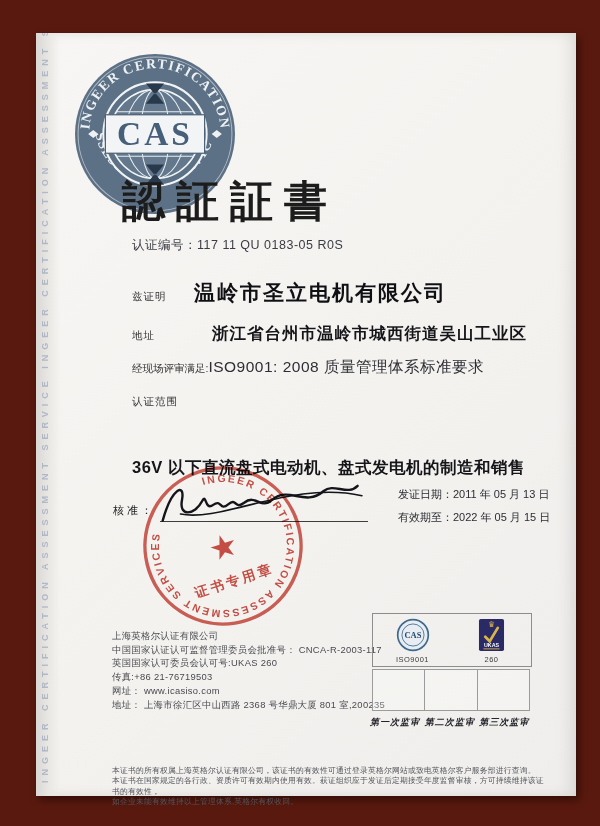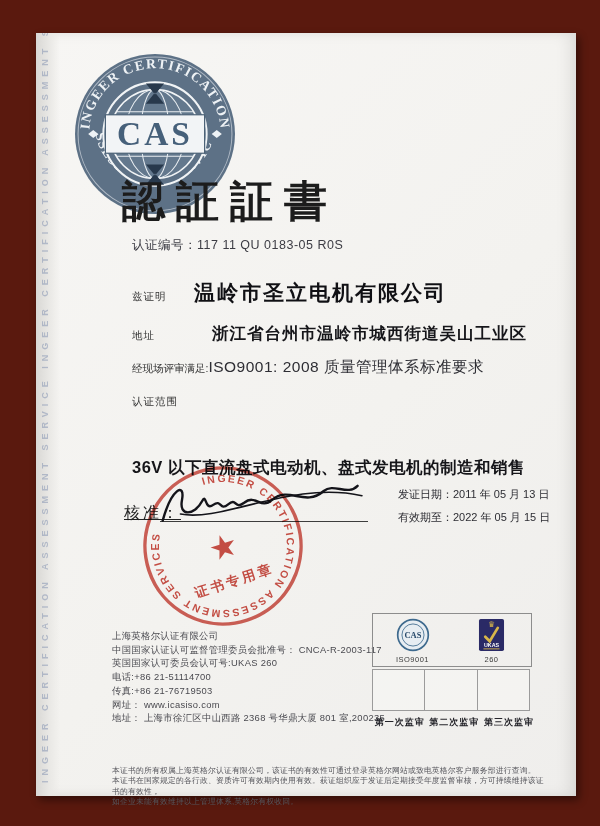--- a/index.html
+++ b/index.html
@@ -39,39 +39,39 @@
   .row .lbl{font-size:10.5px;color:#333;width:62px;flex:0 0 62px;letter-spacing:1px;}
   .row-cert{top:246px;}
   .row-cert .val{font-size:21px;font-weight:bold;color:#101014;letter-spacing:2px;}
   .row-addr{top:290px;}
   .row-addr .val{font-size:16.5px;font-weight:bold;color:#16161a;letter-spacing:1px;margin-left:18px;}
   .row-std{top:324px;}
   .row-std .lbl{width:auto;flex:0 0 auto;letter-spacing:0;}
   .row-std .val{font-size:15.5px;color:#2e2e34;letter-spacing:.5px;}
   .row-scope{top:362px;flex-direction:column;}
   .row-scope .val{font-size:16.5px;font-weight:bold;color:#16161a;letter-spacing:.5px;}
-  .approve-label{position:absolute;left:88px;top:470px;font-size:16px;color:#222;letter-spacing:3px;text-decoration:underline;}
+  .approve-label{position:absolute;left:77px;top:470px;font-size:11px;color:#222;letter-spacing:3px;}
   .approve-line{position:absolute;left:124px;top:488px;width:208px;border-top:1px solid #3d3d3d;}
   .signature{position:absolute;left:116px;top:436px;width:230px;height:60px;transform:rotate(-2deg);}
   .stamp{position:absolute;left:98px;top:424px;width:178px;height:178px;transform:rotate(-18deg);mix-blend-mode:multiply;opacity:.88;}
   .stamp .ring-en{font-size:10.5px;font-weight:bold;letter-spacing:2px;fill:#c6392e;}
   .stamp .caption{font-size:13.5px;font-weight:bold;letter-spacing:3px;fill:#c6392e;}
   .dates{position:absolute;left:362px;top:450px;font-size:11px;color:#2d2d33;line-height:23px;white-space:nowrap;}
   .issuer{position:absolute;left:76px;top:596px;font-size:9.4px;color:#4a4a50;line-height:13.7px;letter-spacing:.3px;}
   .marks-box{
     position:absolute;left:336px;top:580px;width:158px;height:52px;
     border:1px solid #8d8d8d;display:flex;align-items:stretch;
   }
   .mark-cell{flex:1;display:flex;flex-direction:column;align-items:center;justify-content:space-between;padding:4px 0 2px 0;}
   .mark-sub{font-size:7.5px;color:#3a3a3a;letter-spacing:.5px;line-height:8px;text-align:center;}
   .surv{position:absolute;left:336px;top:636px;width:158px;height:42px;display:flex;}
   .surv-cell{flex:1;border:1px solid #9b9b9b;margin-left:-1px;background:rgba(255,255,255,.25);}
   .surv-cell:first-child{margin-left:0;}
   .surv-labels{position:absolute;left:334px;top:683px;width:164px;display:flex;}
-  .surv-labels span{flex:1;text-align:right;font-size:9px;font-weight:bold;color:#24242a;letter-spacing:1px;}
+  .surv-labels span{flex:1;text-align:left;font-size:9px;font-weight:bold;color:#24242a;letter-spacing:1px;font-style:italic;}
   .fineprint{position:absolute;left:76px;top:733px;width:436px;font-size:7.8px;line-height:10.4px;color:#55555b;letter-spacing:.2px;}
 </style>
 </head>
 <body>
 
 <div class="frame">
   <div class="paper">
 
     <div class="edge-band">
       <div class="edge-text">INGEER CERTIFICATION ASSESSMENT SERVICE INGEER CERTIFICATION ASSESSMENT SERVICE</div>
@@ -155,21 +155,20 @@
 
     <div class="dates">
       <div><span>发证日期：</span><span>2011 年 05 月 13 日</span></div>
       <div><span>有效期至：</span><span>2022 年 05 月 15 日</span></div>
     </div>
 
     <div class="issuer">
       <div>上海英格尔认证有限公司</div>
       <div>中国国家认证认可监督管理委员会批准号： CNCA-R-2003-117</div>
       <div>英国国家认可委员会认可号:UKAS 260</div>
-      <div>电话:+86 21-51114700</div>
       <div>传真:+86 21-76719503</div>
       <div>网址： www.icasiso.com</div>
       <div>地址： 上海市徐汇区中山西路 2368 号华鼎大厦 801 室,200235</div>
     </div>
 
     <div class="marks-box">
       <div class="mark-cell">
         <svg width="34" height="34" viewBox="0 0 40 40">
           <circle cx="20" cy="20" r="18" fill="#e7edf2" stroke="#3e6a8e" stroke-width="2"></circle>
           <circle cx="20" cy="20" r="13" fill="none" stroke="#3e6a8e" stroke-width="1"></circle>

